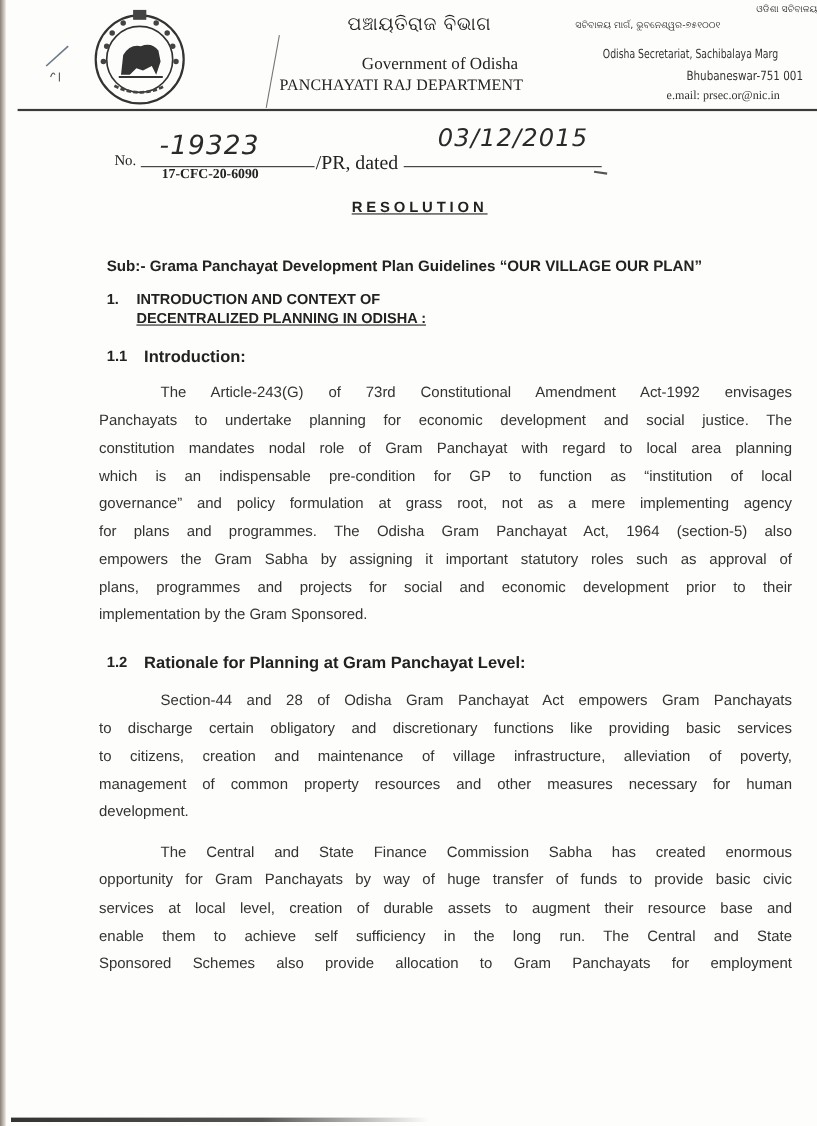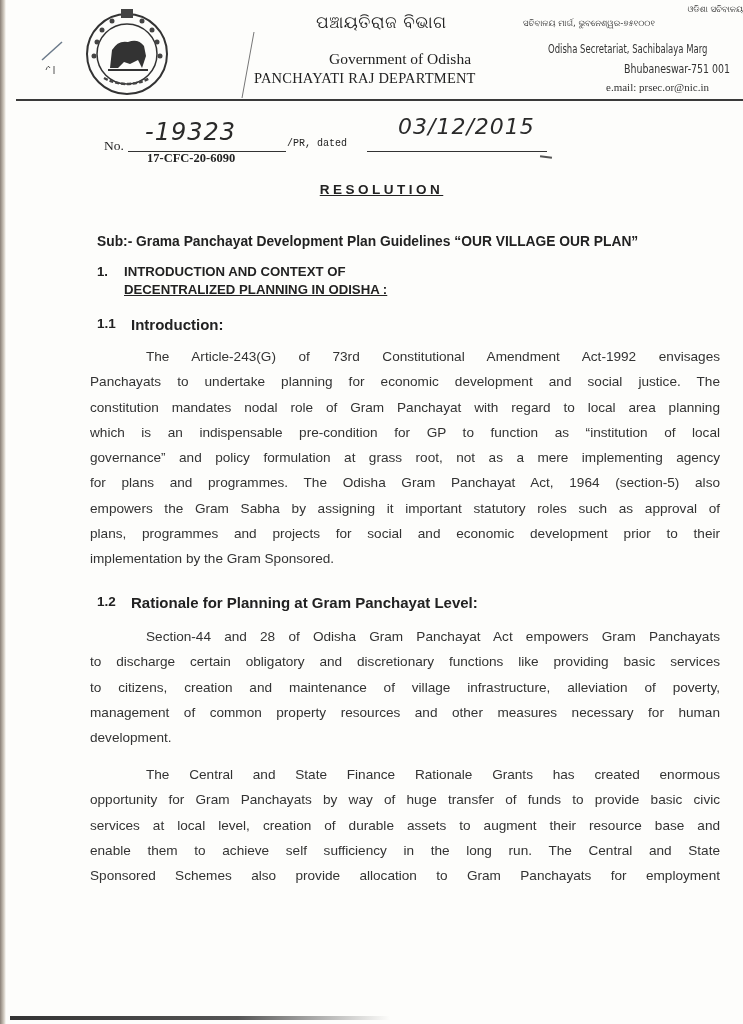--- a/index.html
+++ b/index.html
@@ -39,21 +39,21 @@
 
   .header-rule { position: absolute; left: 16px; top: 99px; width: 727px; height: 2px; background: #3a3a3a; }
 
   
   .no-label { position: absolute; left: 104px; top: 138px; font-family: "Liberation Serif", serif; font-size: 13.5px; color: #222; }
   .no-line { position: absolute; left: 128px; top: 151px; width: 158px; height: 1px; background: #333; }
   .no-value { position: absolute; left: 145px; top: 118px; font-family: "DejaVu Sans", sans-serif; font-style: italic;
     font-size: 24px; color: #2a2a2a; letter-spacing: 1px; }
   .file-no { position: absolute; left: 147px; top: 151px; font-family: "Liberation Serif", serif; font-weight: bold;
     font-size: 12.5px; color: #222; }
-  .pr-label { position: absolute; left: 287px; top: 138px; font-family: Liberation Mono, monospace; font-size: 10px; color: #222; }
+  .pr-label { position: absolute; left: 287px; top: 138px; font-family: Liberation Serif, serif; font-size: 18px; color: #222; }
   .date-line { position: absolute; left: 367px; top: 151px; width: 180px; height: 1px; background: #333; }
   .date-value { position: absolute; left: 398px; top: 114px; font-family: "DejaVu Sans", sans-serif; font-style: italic;
     font-size: 22px; color: #2a2a2a; letter-spacing: 1px; }
   .date-dash { position: absolute; left: 540px; top: 156px; width: 12px; height: 2px; background: #555; transform: rotate(8deg); }
 
   .resolution { position: absolute; left: 0; width: 743px; top: 180px; text-align: center; }
   .resolution span { font-weight: bold; font-size: 13.5px; letter-spacing: 3.5px; text-decoration: underline; color: #222; padding-left: 20px; }
 
   .subject { position: absolute; left: 97px; top: 234px; font-weight: bold; font-size: 13.8px; color: #222; white-space: nowrap; }
 
@@ -154,21 +154,21 @@
 
   <div class="para" style="top:624px">
     <span class="line indent">Section-44 and 28 of Odisha Gram Panchayat Act empowers Gram Panchayats</span>
     <span class="line">to discharge certain obligatory and discretionary functions like providing basic services</span>
     <span class="line">to citizens, creation and maintenance of village infrastructure, alleviation of poverty,</span>
     <span class="line">management of common property resources and other measures necessary for human</span>
     <span class="line last">development.</span>
   </div>
 
   <div class="para" style="top:762px">
-    <span class="line indent">The Central and State Finance Rationale Grants has created enormous</span>
+    <span class="line indent">The Central and State Finance Commission Sabha has created enormous</span>
     <span class="line">opportunity for Gram Panchayats by way of huge transfer of funds to provide basic civic</span>
     <span class="line">services at local level, creation of durable assets to augment their resource base and</span>
     <span class="line">enable them to achieve self sufficiency in the long run. The Central and State</span>
     <span class="line">Sponsored Schemes also provide allocation to Gram Panchayats for employment</span>
   </div>
 
   <div class="bottom-edge"></div>
 </div>
 
 </body></html>

